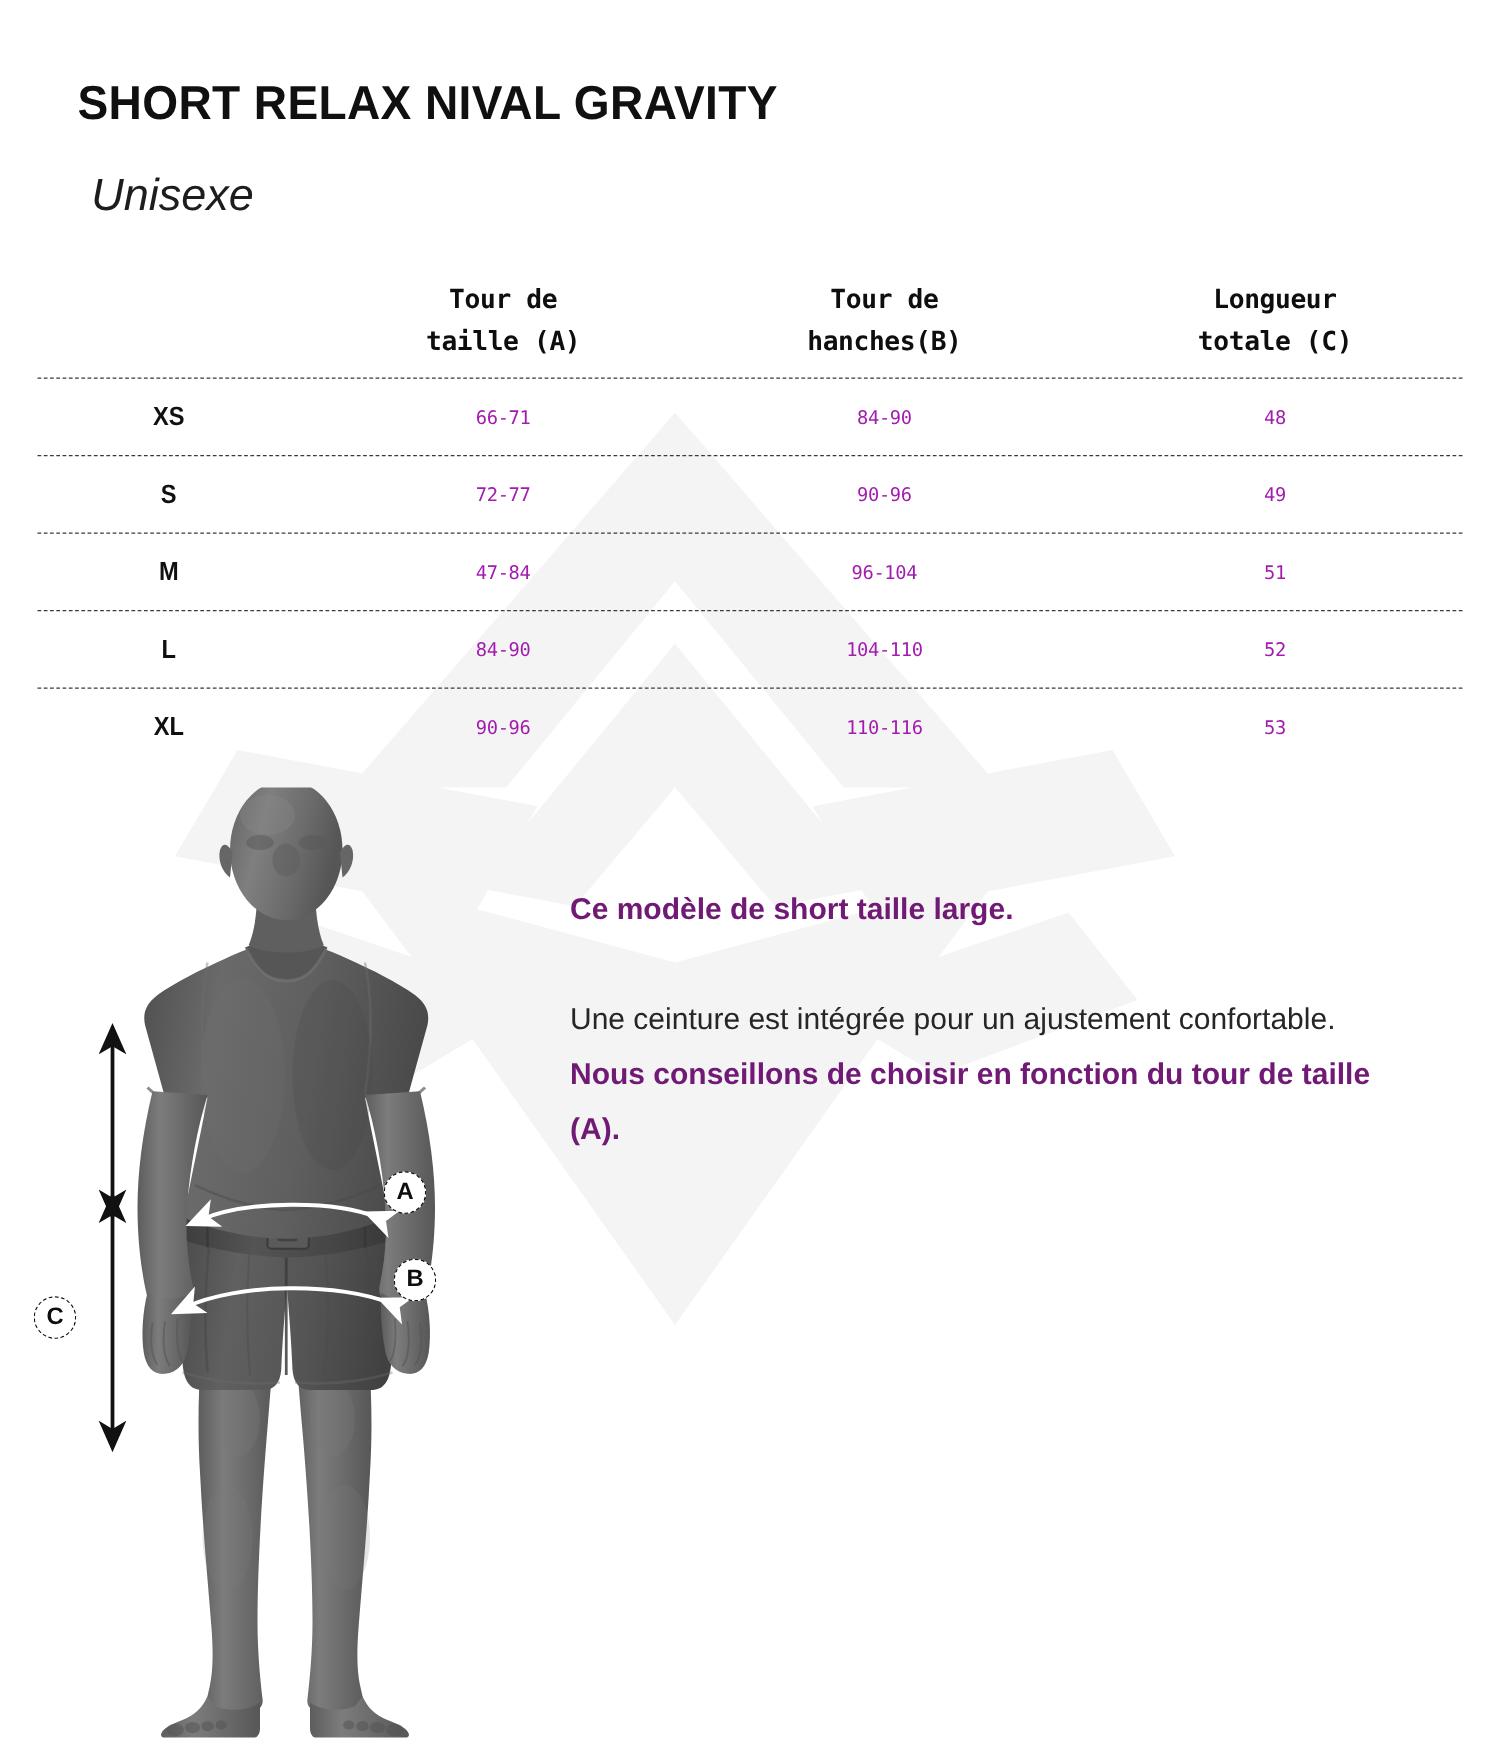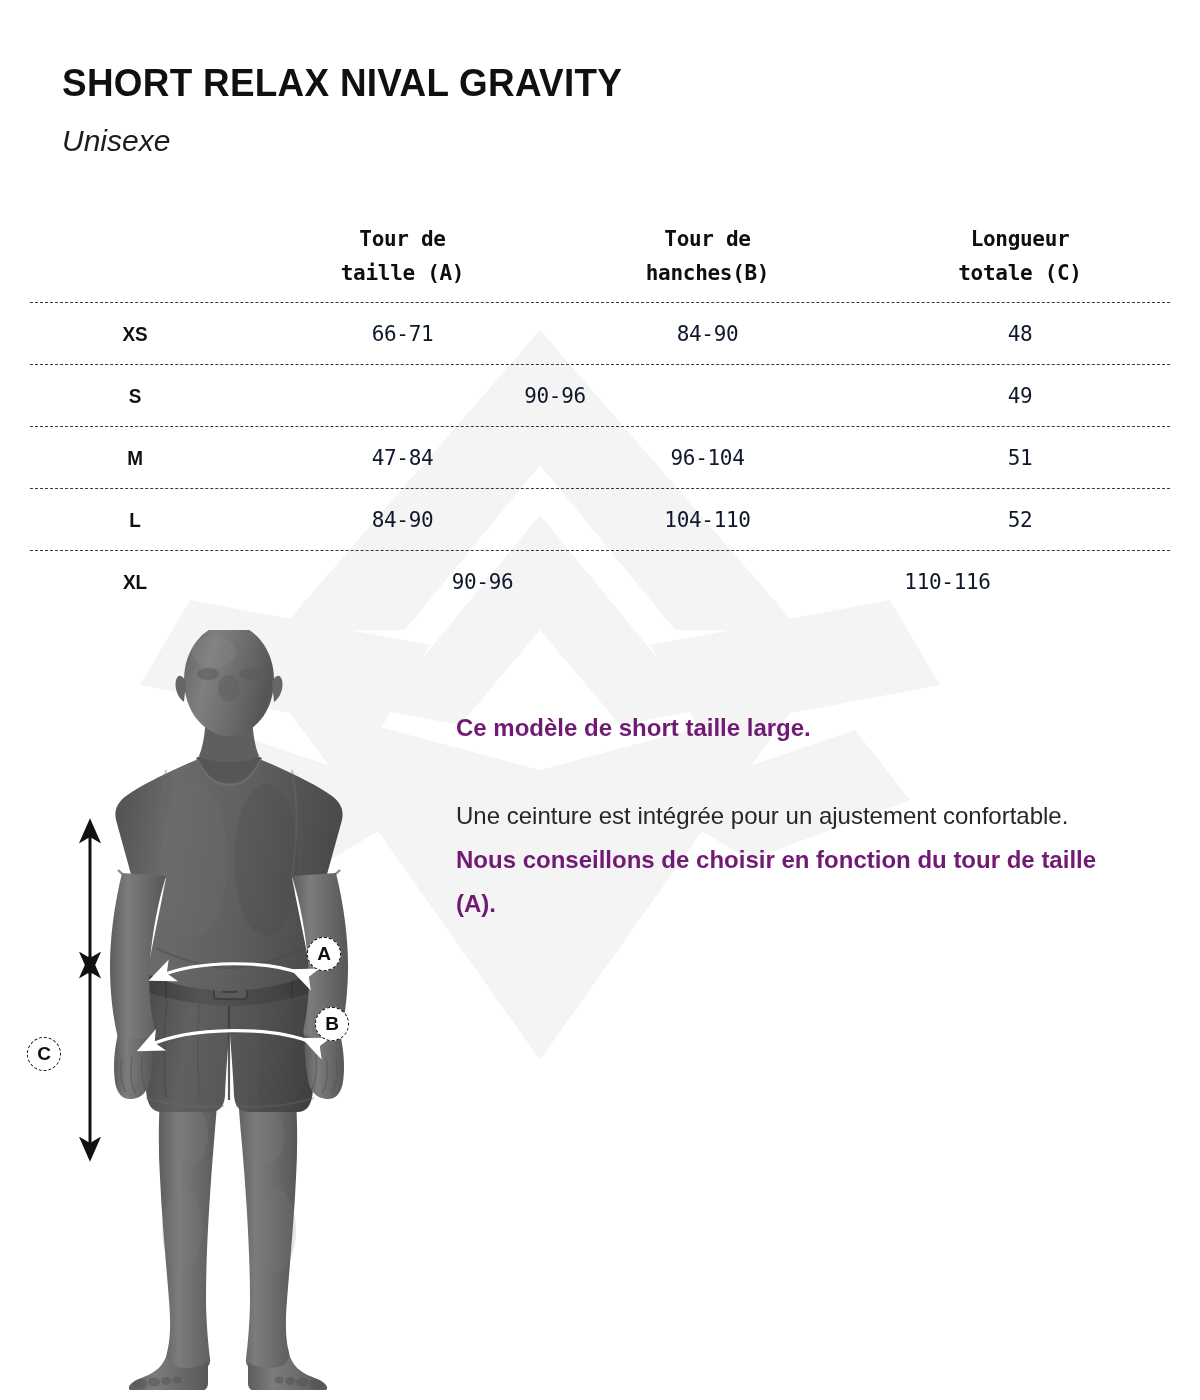--- a/index.html
+++ b/index.html
@@ -49,23 +49,23 @@
     color: #101010;
     margin: 0;
     white-space: nowrap;
     transform: scaleX(0.97);
     transform-origin: left center;
   }
   #subtitle {
     font-family: "Liberation Sans", sans-serif;
     font-style: italic;
     font-weight: normal;
-    font-size: 30px;
+    font-size: 36px;
     color: #1d1d1d;
-    margin: 0;
+    margin: 11px;
     padding-top: 19px;
   }
 
   
   #size-table {
     position: absolute;
     left: 30px;
     top: 222px;
     width: 1140px;
   }
@@ -81,22 +81,22 @@
     font-family: "Liberation Sans", sans-serif;
     font-weight: bold;
     font-size: 21px;
     color: #101010;
     transform: scaleX(0.9);
   }
   .col-val {
     flex: 1;
     text-align: center;
     font-family: "DejaVu Sans Mono", monospace;
-    font-size: 21px;
-    color: #0f172a;
+    font-size: 15px;
+    color: #a21caf;
     letter-spacing: -0.3px;
   }
   .col-val.c3 { flex: 0 0 300px; }
 
   #table-head .col-val {
     font-family: "DejaVu Sans Mono", monospace;
     font-weight: bold;
     font-size: 21px;
     line-height: 34px;
     color: #0e0e0e;
@@ -207,20 +207,21 @@
       <div class="col-size">XS</div>
       <div class="col-val">66-71</div>
       <div class="col-val">84-90</div>
       <div class="col-val c3">48</div>
     </div>
 
     <div class="divider"></div>
 
     <div class="table-row body-row">
       <div class="col-size">S</div>
+      <div class="col-val">72-77</div>
       <div class="col-val">90-96</div>
       <div class="col-val c3">49</div>
     </div>
 
     <div class="divider"></div>
 
     <div class="table-row body-row">
       <div class="col-size">M</div>
       <div class="col-val">47-84</div>
       <div class="col-val">96-104</div>
@@ -235,20 +236,21 @@
       <div class="col-val">104-110</div>
       <div class="col-val c3">52</div>
     </div>
 
     <div class="divider"></div>
 
     <div class="table-row body-row">
       <div class="col-size">XL</div>
       <div class="col-val">90-96</div>
       <div class="col-val">110-116</div>
+      <div class="col-val c3">53</div>
     </div>
 
   </div>
 
   <div id="figure-area">
     <svg id="mannequin" width="430" height="760" viewBox="0 0 430 760" aria-hidden="true">
       <defs>
         <linearGradient id="skin" x1="0" y1="0" x2="1" y2="0">
           <stop offset="0" stop-color="#5d5d5d"></stop>
           <stop offset="0.32" stop-color="#7c7c7c"></stop>

